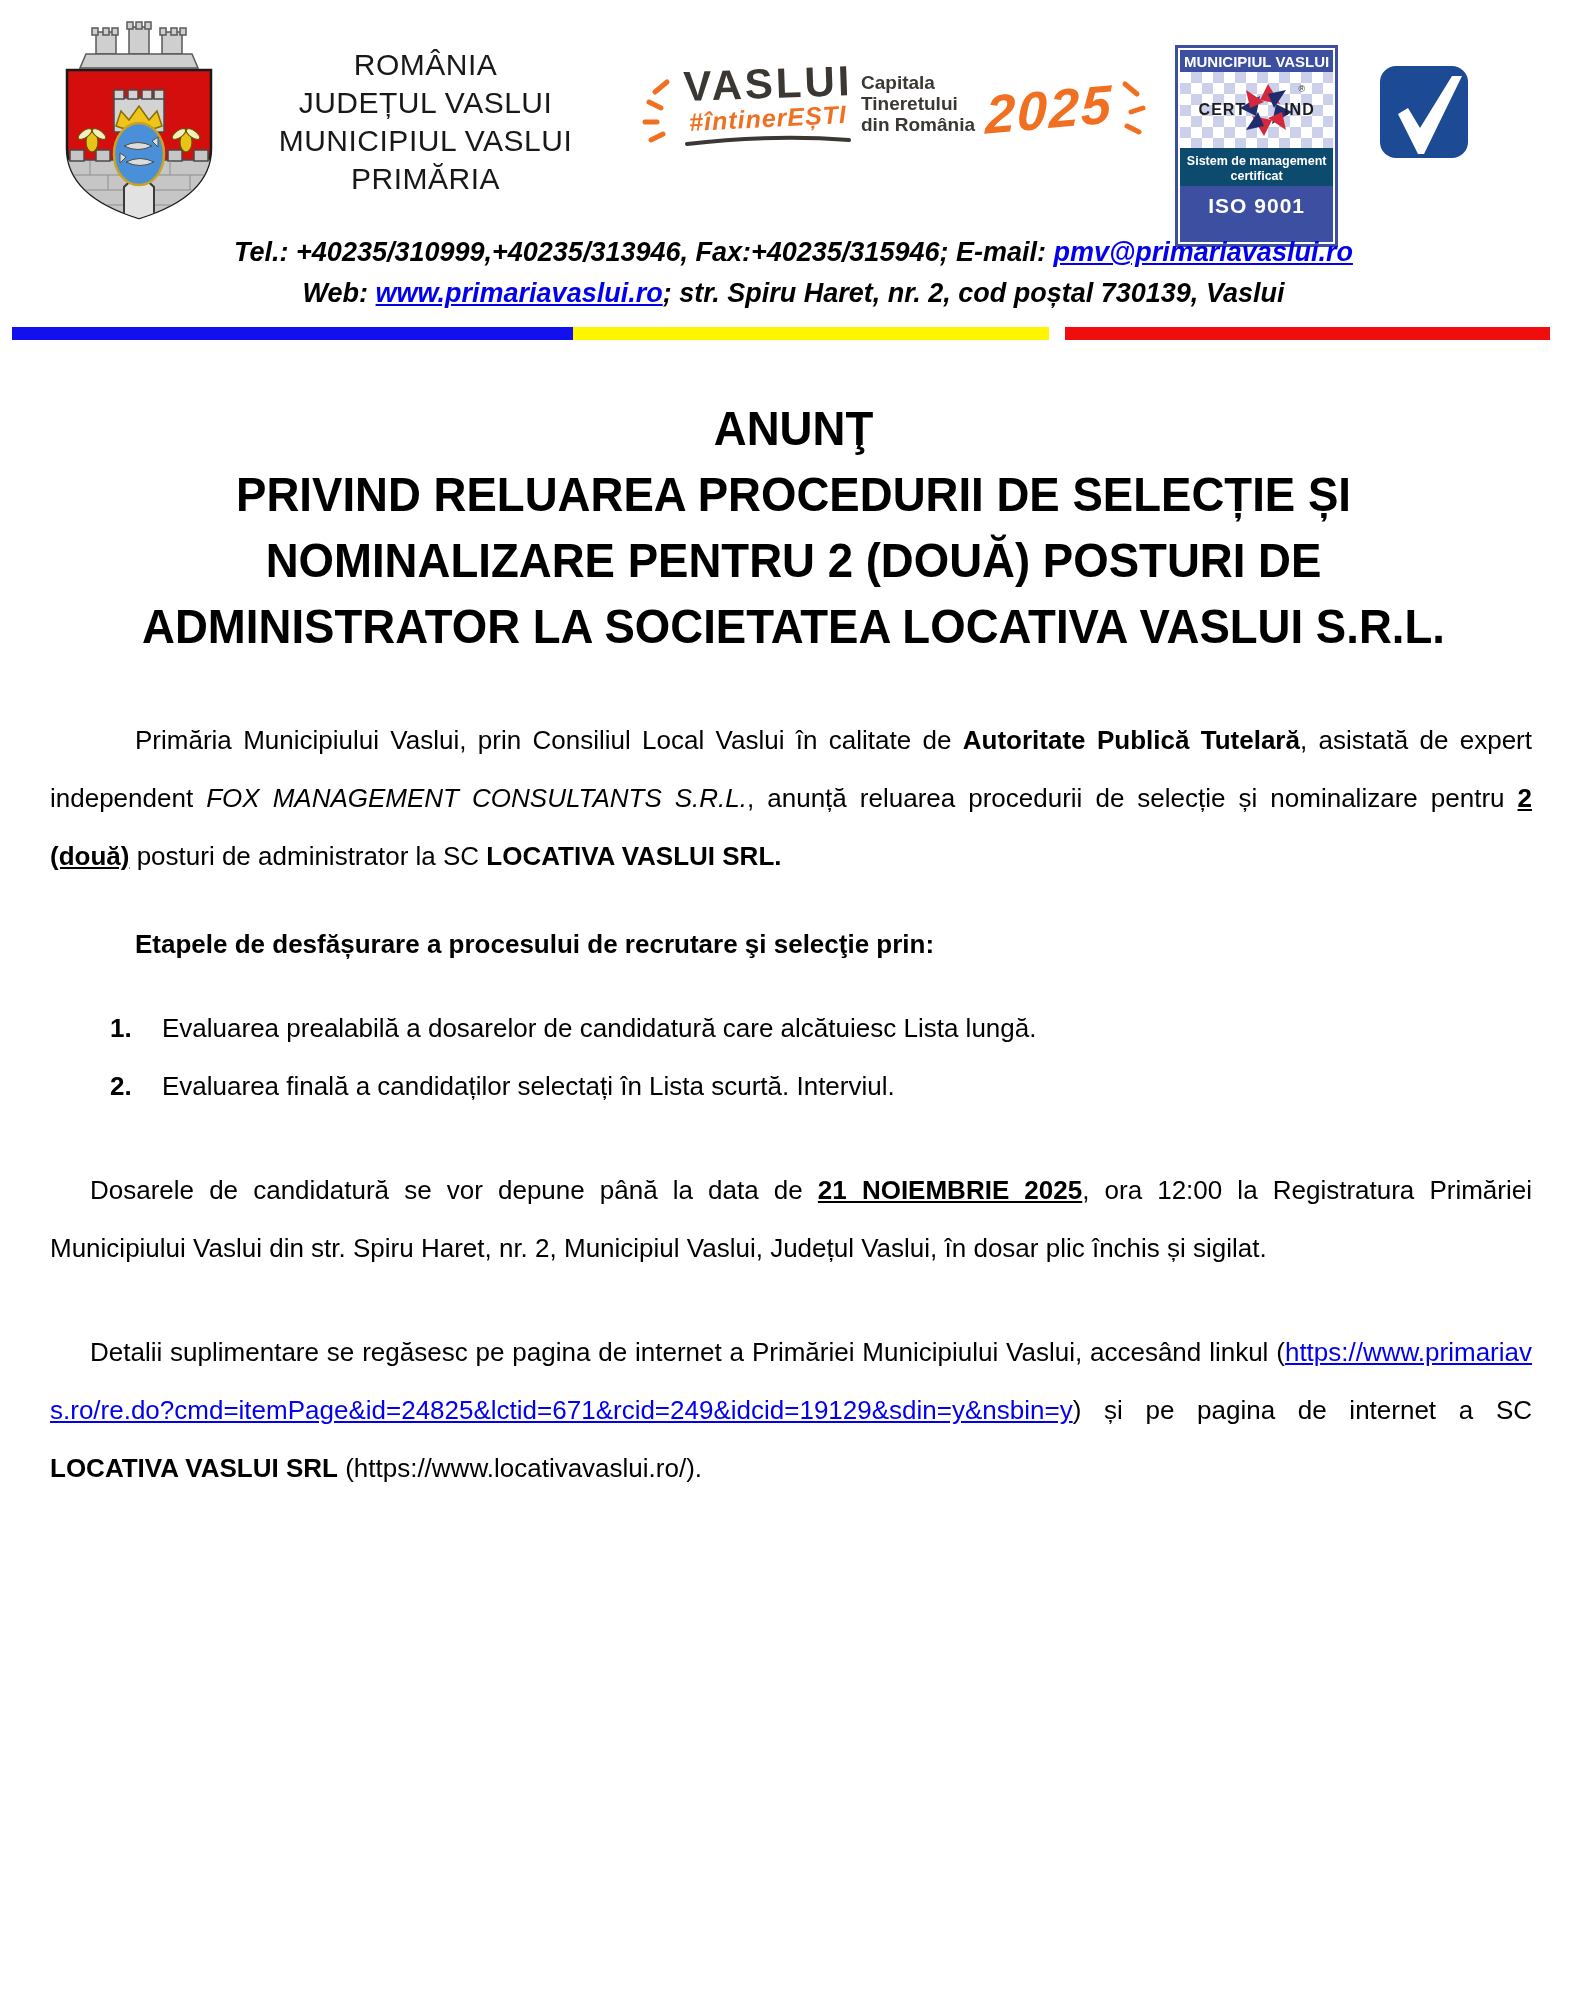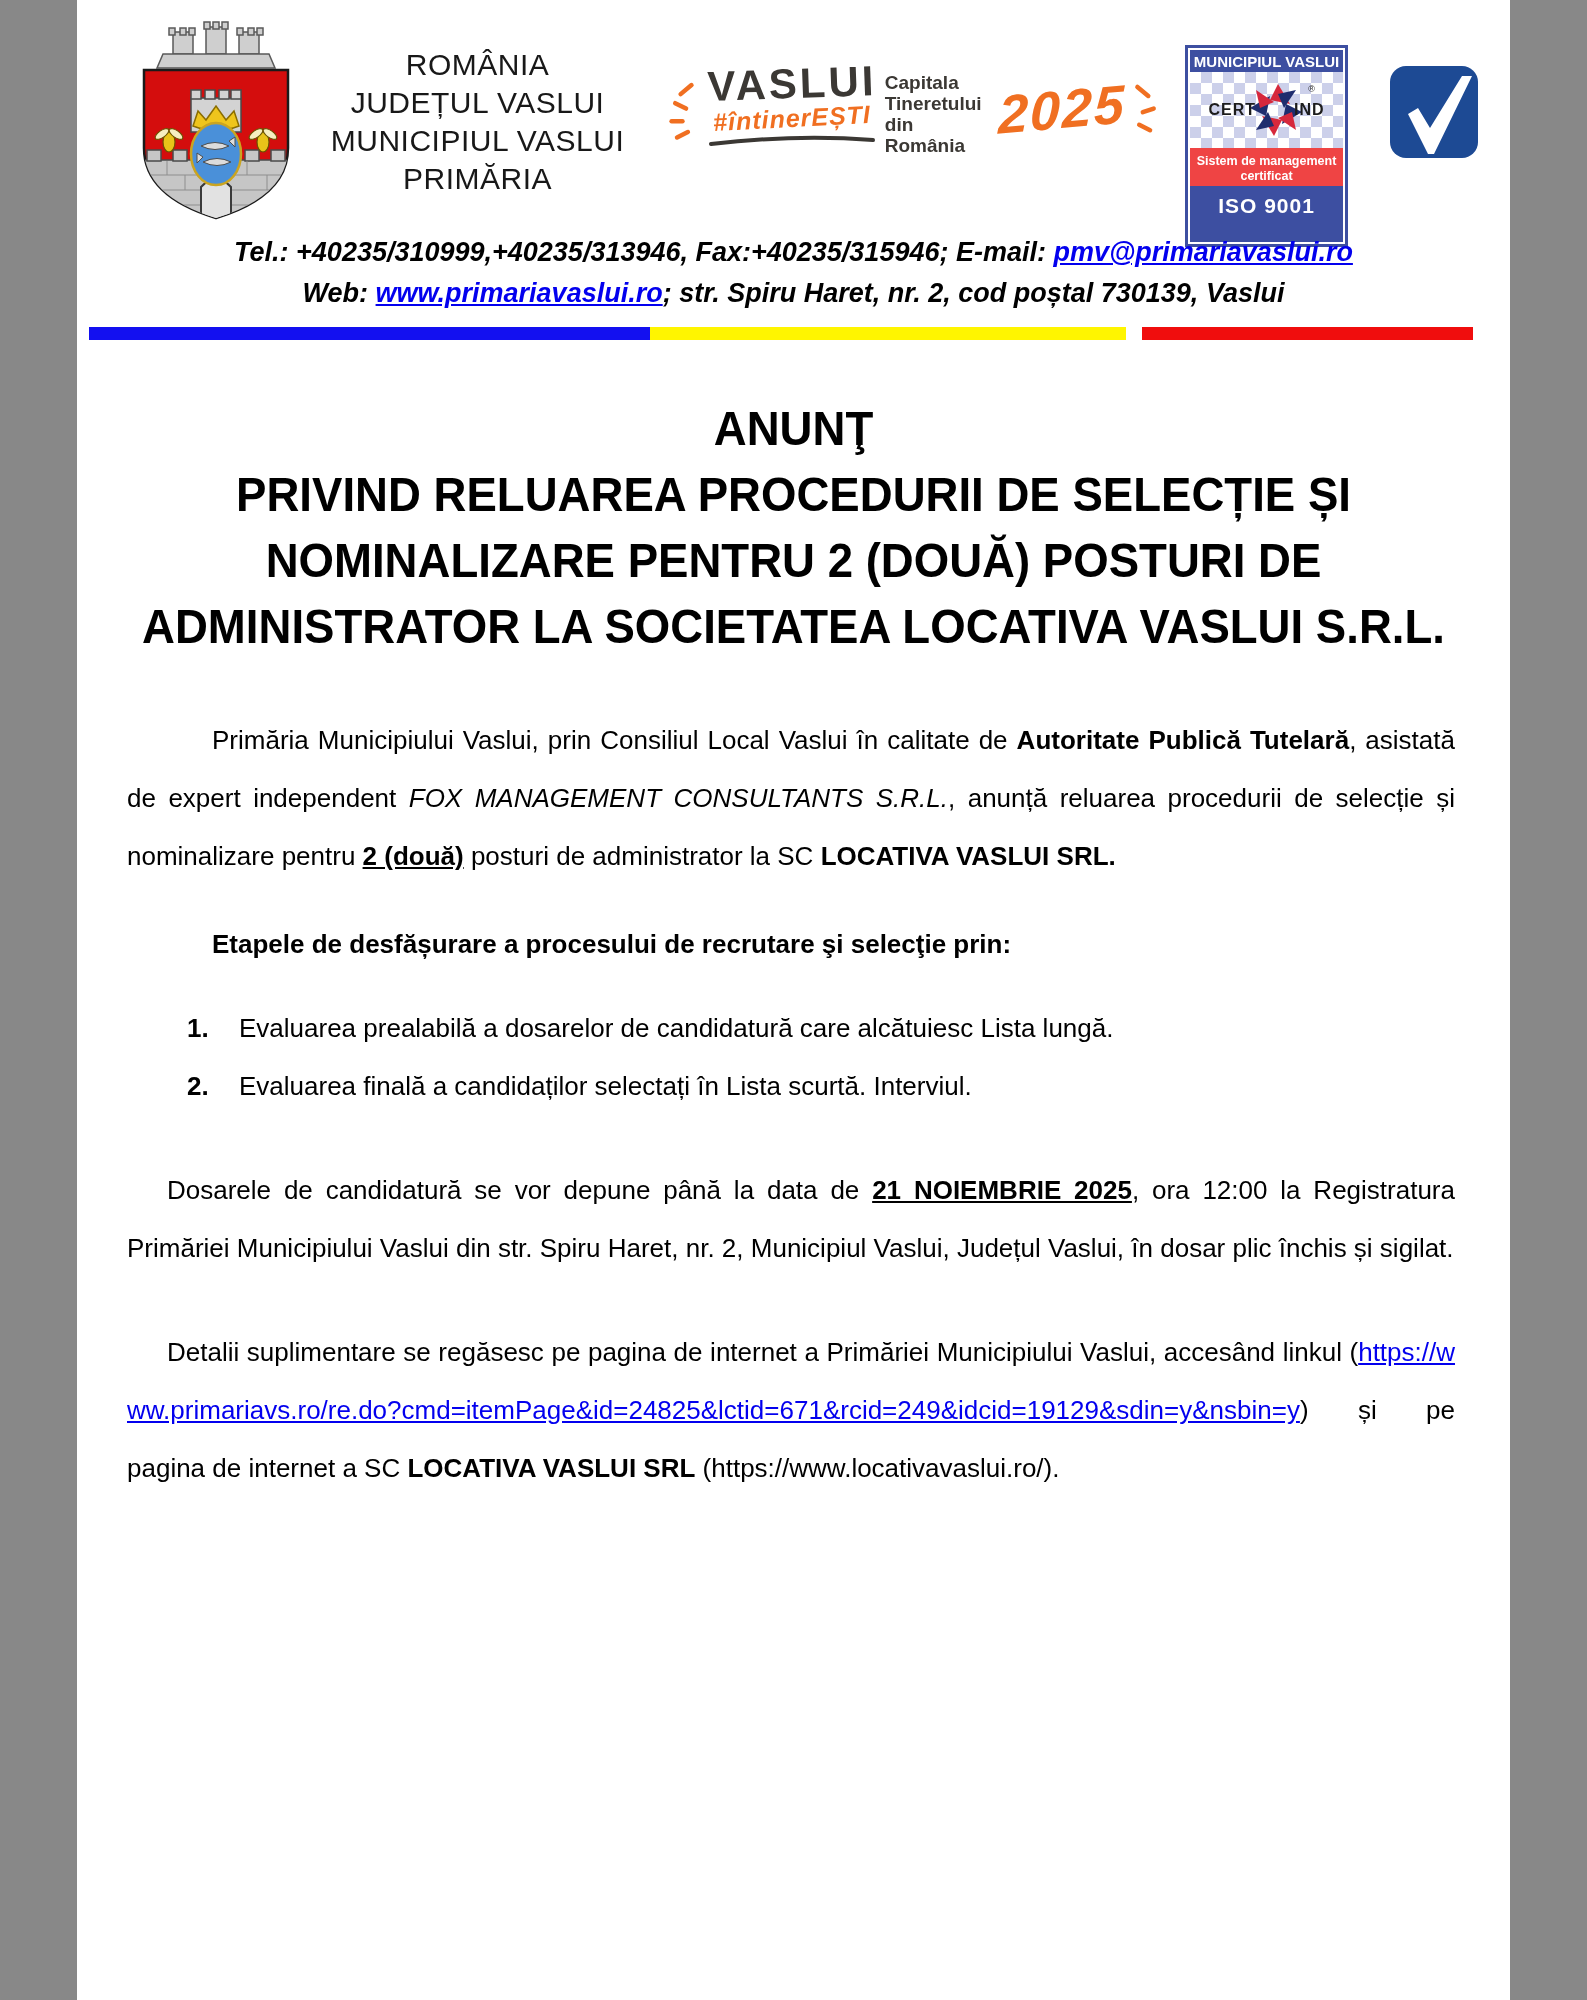--- a/index.html
+++ b/index.html
@@ -1,18 +1,18 @@
 <!DOCTYPE html>
 <html><head>
 <meta charset="utf-8">
 <style>
   * { margin:0; padding:0; box-sizing:border-box; }
   html,body { background:#888; }
   .page {
-    width:1433px; height:2000px; margin:0 auto; background:#ffffff;
+    width:1587px; height:2000px; margin:0 auto; background:#ffffff;
     font-family:"Liberation Sans", sans-serif; color:#000; overflow:hidden; position:relative;
   }
   
   .header { display:flex; align-items:flex-start; padding:20px 30px 0 50px; height:218px; }
   .coa { flex:0 0 178px; }
   .inst { width:395px; text-align:center; margin-top:26px; font-size:30px; line-height:38px; color:#181818; letter-spacing:.5px; }
   .vlogo { margin-top:44px; margin-left:18px; display:flex; align-items:flex-start; }
   .vlogo-main { margin:0 8px; text-align:center; }
   .vlogo-name { font-size:42px; font-weight:bold; letter-spacing:3px; color:#3b3834; transform:rotate(-2deg); line-height:40px;}
   .vlogo-hash { font-size:25px; font-weight:bold; font-style:italic; color:#f06f21; transform:rotate(-3deg); margin-top:0px; letter-spacing:1px;}
@@ -23,21 +23,21 @@
   .certind { margin-top:25px; margin-left:26px; background:#3d4fa1; padding:3px; width:163px; flex:none; }
   .certind-inner { border:2px solid #fff; }
   .certind-title { background:#3d4fa1; color:#fff; font-weight:bold; font-size:15px; text-align:center; padding:3px 1px 2px; white-space:nowrap; letter-spacing:0px;}
   .certind-checker { position:relative; height:76px;
      background:repeating-conic-gradient(#ccd0ea 0% 25%, #ffffff 0% 50%); background-size:22px 22px;
      display:flex; align-items:center; justify-content:center; }
   .cert-word,.ind-word { font-weight:bold; font-size:16px; color:#1c1c1c; letter-spacing:1px; }
   .cert-word { margin-right:-8px; z-index:1;}
   .ind-word { margin-left:-10px; }
   .reg { position:absolute; top:12px; right:28px; font-size:9px; color:#222; }
-  .certind-sub { background:#ef4444; color:#fff; font-weight:bold; font-size:12.5px; text-align:center; line-height:15px; padding:6px 2px 2px; }
+  .certind-sub { background:#0c4a6e; color:#fff; font-weight:bold; font-size:12.5px; text-align:center; line-height:15px; padding:6px 2px 2px; }
   .certind-iso { background:#3d4fa1; color:#fff; font-weight:bold; font-size:21px; text-align:center; padding:8px 0 24px; letter-spacing:1px; }
   
   .iso37001 { display:flex; align-items:center; margin-top:42px; margin-left:40px; }
   .iso-text { margin-left:14px; }
   .iso-name { color:#1d4b9b; font-weight:bold; font-size:35px; letter-spacing:1px; }
   .iso-rule { height:3px; background:#b9b9b9; margin:7px 0 6px; }
   .iso-llc { color:#9b9b9b; font-size:19px; }
   
   .contact { text-align:center; font-weight:bold; font-style:italic; font-size:27px; line-height:41px; margin-top:14px; }
   

